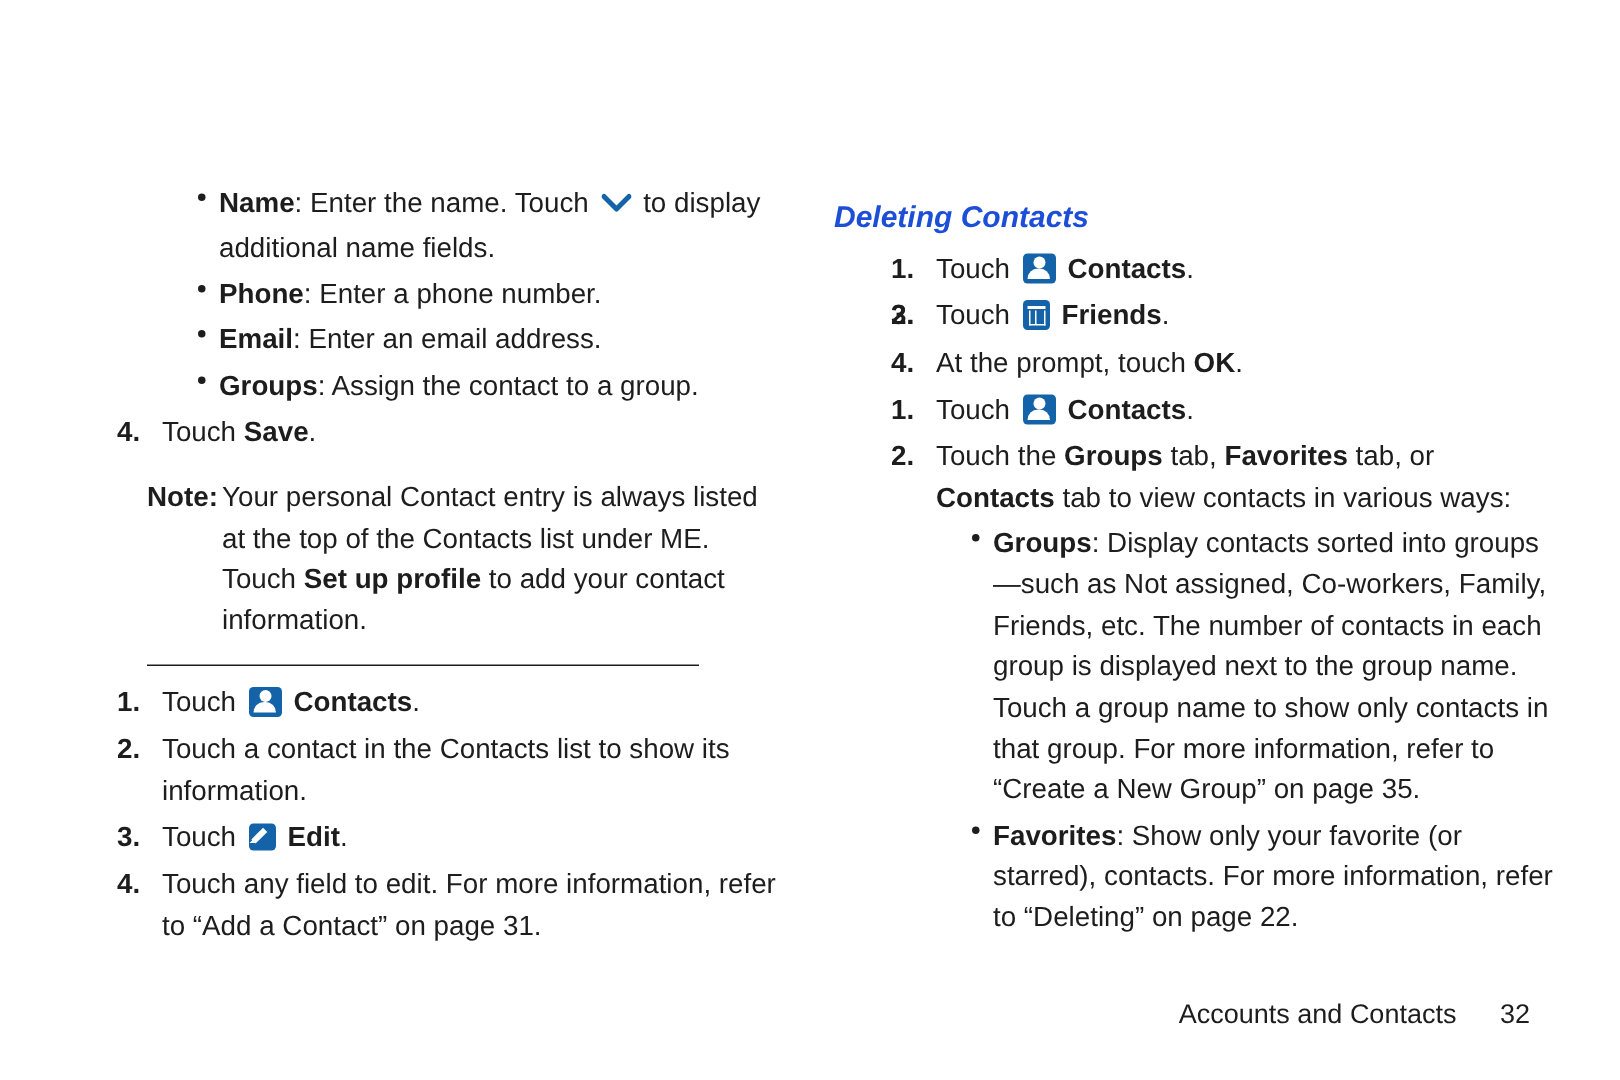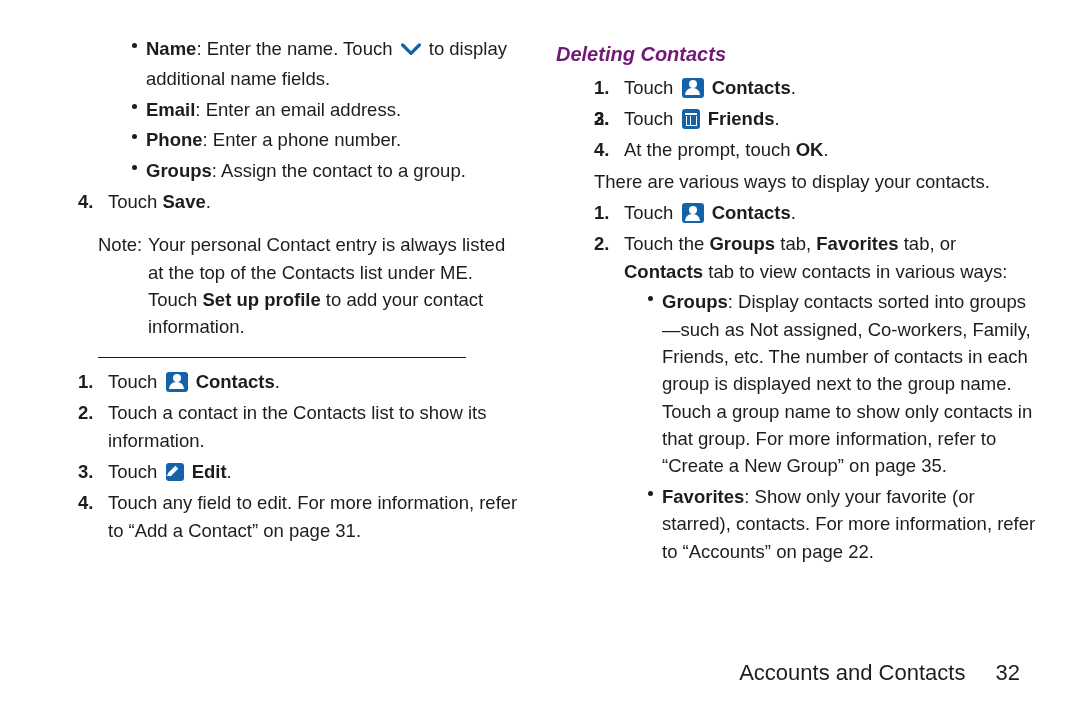--- a/index.html
+++ b/index.html
@@ -10,69 +10,70 @@
     font-size:18.5px;
     line-height:1.48;
     position:relative;
   }
   .page{
     display:flex;
     gap:32px;
     padding:32px 40px 0 40px;
     box-sizing:border-box;
     height:100%;
+    align-items:center;
   }
   .col{flex:1;min-width:0;}
   .bold{font-weight:700;}
   .italic{}
   h3.sect{
-    color:#701a75;
+    color:#1d4ed8;
     font-style:italic;
     font-weight:700;
     font-size:20px;
     margin:8px 0 4px 0;
   }
   .intro{margin:2px 0 4px 0;}
   .step{display:block;padding-left:68px;position:relative;margin:4px 0;}
   .step .num{position:absolute;left:38px;top:0;font-weight:700;}
   .bul{display:block;padding-left:106px;position:relative;margin:3px 0;}
   .bul .dot{position:absolute;left:92px;top:8px;width:5px;height:5px;border-radius:50%;background:#1d1d1d;}
   .step .bul{padding-left:38px;}
   .step .bul .dot{left:24px;}
   .note{padding-left:108px;position:relative;margin:16px 0 16px 0;}
-  .note .lab{position:absolute;left:58px;top:0;font-weight:400;}
+  .note .lab{position:absolute;left:58px;top:0;font-weight:700;}
   hr.rule{border:none;border-top:1.4px solid #1d1d1d;margin:2px 58px 10px 58px;}
   .icon{display:inline-block;vertical-align:-3px;margin:0 3px;}
   .chev svg{width:20px;height:16px;}
   .person{width:22px;height:20px;background:#1463a8;border-radius:3px;position:relative;vertical-align:-4px;}
   .person::before{content:"";position:absolute;left:7px;top:2.5px;width:8px;height:8px;background:#fff;border-radius:50%;}
   .person::after{content:"";position:absolute;left:3.5px;top:10.5px;width:15px;height:7px;background:#fff;border-radius:8px 8px 0 0;}
   .pencil{width:18px;height:18px;background:#1463a8;border-radius:3px;position:relative;vertical-align:-3px;}
   .pencil::before{content:"";position:absolute;left:3px;top:10px;width:11px;height:4px;background:#fff;transform:rotate(-45deg);transform-origin:left center;}
   .pencil::after{content:"";position:absolute;left:2.5px;bottom:2.5px;width:0;height:0;border-left:3px solid #fff;border-top:3px solid transparent;border-bottom:3px solid transparent;transform:rotate(45deg);}
   .trash{width:18px;height:20px;background:#1463a8;border-radius:3px;position:relative;vertical-align:-4px;}
   .trash::before{content:"";position:absolute;left:3px;top:4px;width:12px;height:2px;background:#fff;}
   .trash::after{content:"";position:absolute;left:4.5px;top:7px;width:9px;height:9px;background:transparent;border-left:1.6px solid #fff;border-right:1.6px solid #fff;border-bottom:1.6px solid #fff;}
   .trash .bar{position:absolute;left:8.2px;top:7px;width:1.6px;height:9px;background:#fff;}
-  .footer{position:absolute;right:60px;bottom:30px;font-size:22px;}
+  .footer{position:absolute;right:60px;bottom:30px;font-size:18px;}
   .footer .pg{margin-left:24px;}
 </style>
 </head>
 <body>
 
 <div class="page">
 
   <div class="col">
     <span class="bul"><span class="dot"></span><span class="bold">Name</span><span>: Enter the name. Touch</span>
       <span class="icon chev"><svg viewBox="0 0 24 16">
             <path d="M2 2 L12 12 L22 2" fill="none" stroke="#1463a8" stroke-width="4" stroke-linecap="round" stroke-linejoin="round"></path>
           </svg></span><span> to display additional name fields.</span>
     </span>
+    <span class="bul"><span class="dot"></span><span class="bold">Phone</span><span>: Enter a phone number.</span></span>
     <span class="bul"><span class="dot"></span><span class="bold">Email</span><span>: Enter an email address.</span></span>
-    <span class="bul"><span class="dot"></span><span class="bold">Phone</span><span>: Enter a phone number.</span></span>
     <span class="bul"><span class="dot"></span><span class="bold">Groups</span><span>: Assign the contact to a group.</span></span>
 
     <span class="step"><span class="num">4.</span><span>Touch </span><span class="bold">Save</span><span>.</span></span>
 
     <div class="note">
       <span class="lab">Note:</span>
       <span>Your personal Contact entry is always listed at the top of the Contacts list under ME. Touch </span><span class="bold">Set up profile</span><span> to add your contact information.</span>
     </div>
     <hr class="rule">
 
@@ -82,25 +83,24 @@
     <span class="step"><span class="num">4.</span><span>Touch any field to edit. For more information, refer to </span><span class="italic">“Add a Contact”</span><span> on page 31.</span></span>
   </div>
 
   <div class="col">
     <h3 class="sect">Deleting Contacts</h3>
     <span class="step"><span class="num">1.</span><span>Touch </span><span class="icon person"></span> <span class="bold">Contacts</span><span>.</span></span>
     <span class="step"><span class="num">2.</span></span>
     <span class="step"><span class="num">3.</span><span>Touch </span><span class="icon trash"><span class="bar"></span></span> <span class="bold">Friends</span><span>.</span></span>
     <span class="step"><span class="num">4.</span><span>At the prompt, touch </span><span class="bold">OK</span><span>.</span></span>
 
-    <div class="intro" style="padding-left:38px">There are various ways to display your contacts.</div>
     <span class="step"><span class="num">1.</span><span>Touch </span><span class="icon person"></span> <span class="bold">Contacts</span><span>.</span></span>
     <span class="step"><span class="num">2.</span><span>Touch the </span><span class="bold">Groups</span><span> tab, </span><span class="bold">Favorites</span><span> tab, or </span><span class="bold">Contacts</span><span> tab to view contacts in various ways:</span>
       <span class="bul"><span class="dot"></span><span class="bold">Groups</span><span>: Display contacts sorted into groups—such as Not assigned, Co-workers, Family, Friends, etc. The number of contacts in each group is displayed next to the group name. Touch a group name to show only contacts in that group. For more information, refer to </span><span class="italic">“Create a New Group”</span><span> on page 35.</span></span>
-      <span class="bul"><span class="dot"></span><span class="bold">Favorites</span><span>: Show only your favorite (or starred), contacts. For more information, refer to </span><span class="italic">“Accounts”</span><span> on page 22.</span></span>
+      <span class="bul"><span class="dot"></span><span class="bold">Favorites</span><span>: Show only your favorite (or starred), contacts. For more information, refer to </span><span class="italic">“Deleting”</span><span> on page 22.</span></span>
     </span>
   </div>
 </div>
 
 <div class="footer">
   <span>Accounts and Contacts</span>
   <span class="pg">32</span>
 </div>
 
 </body></html>

